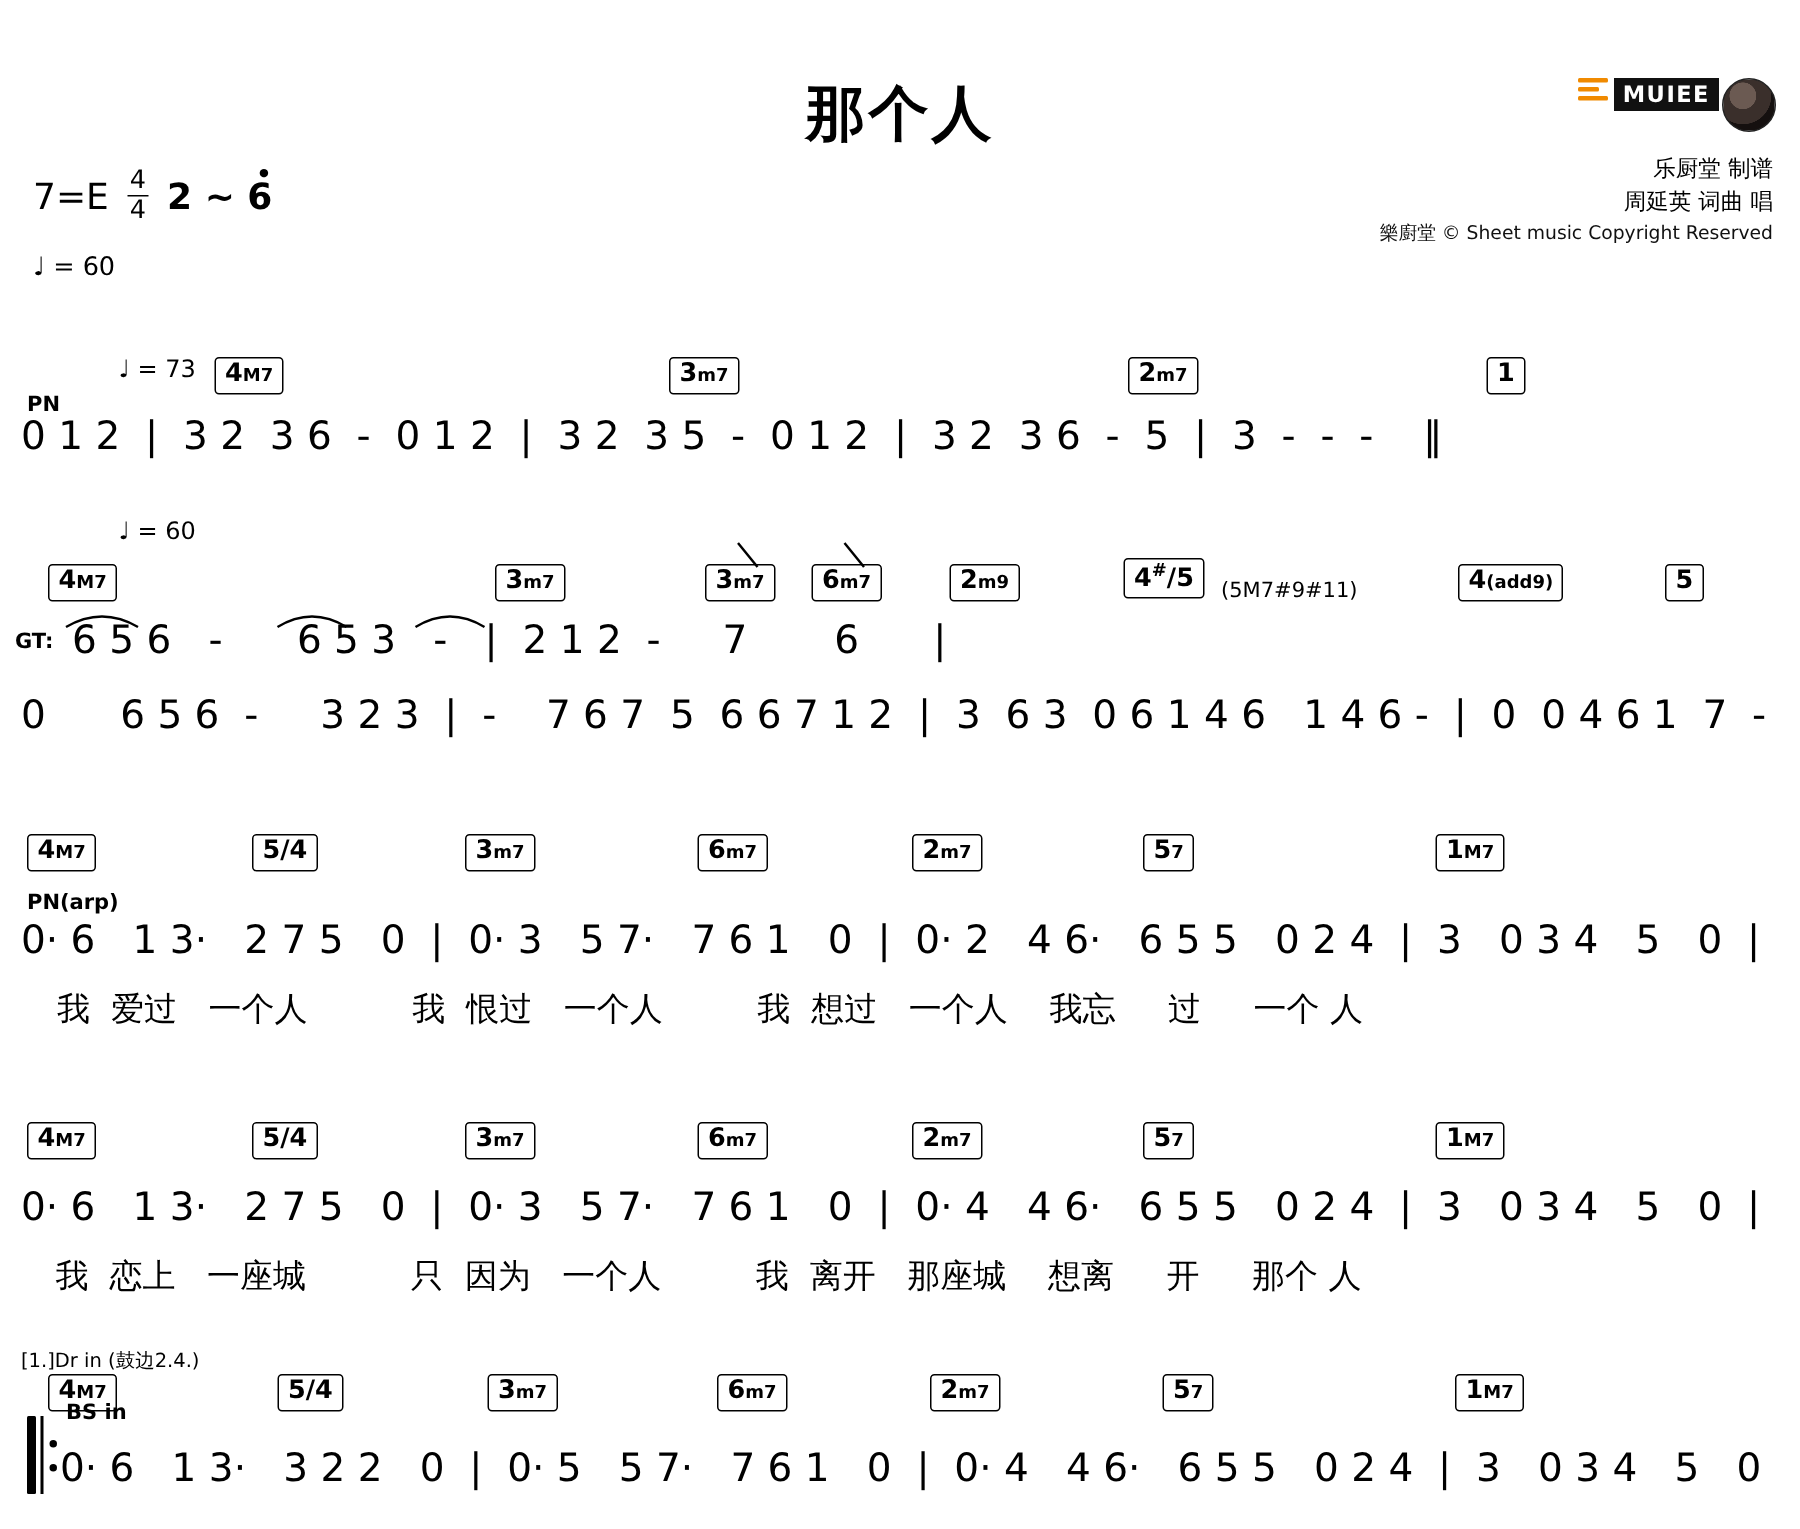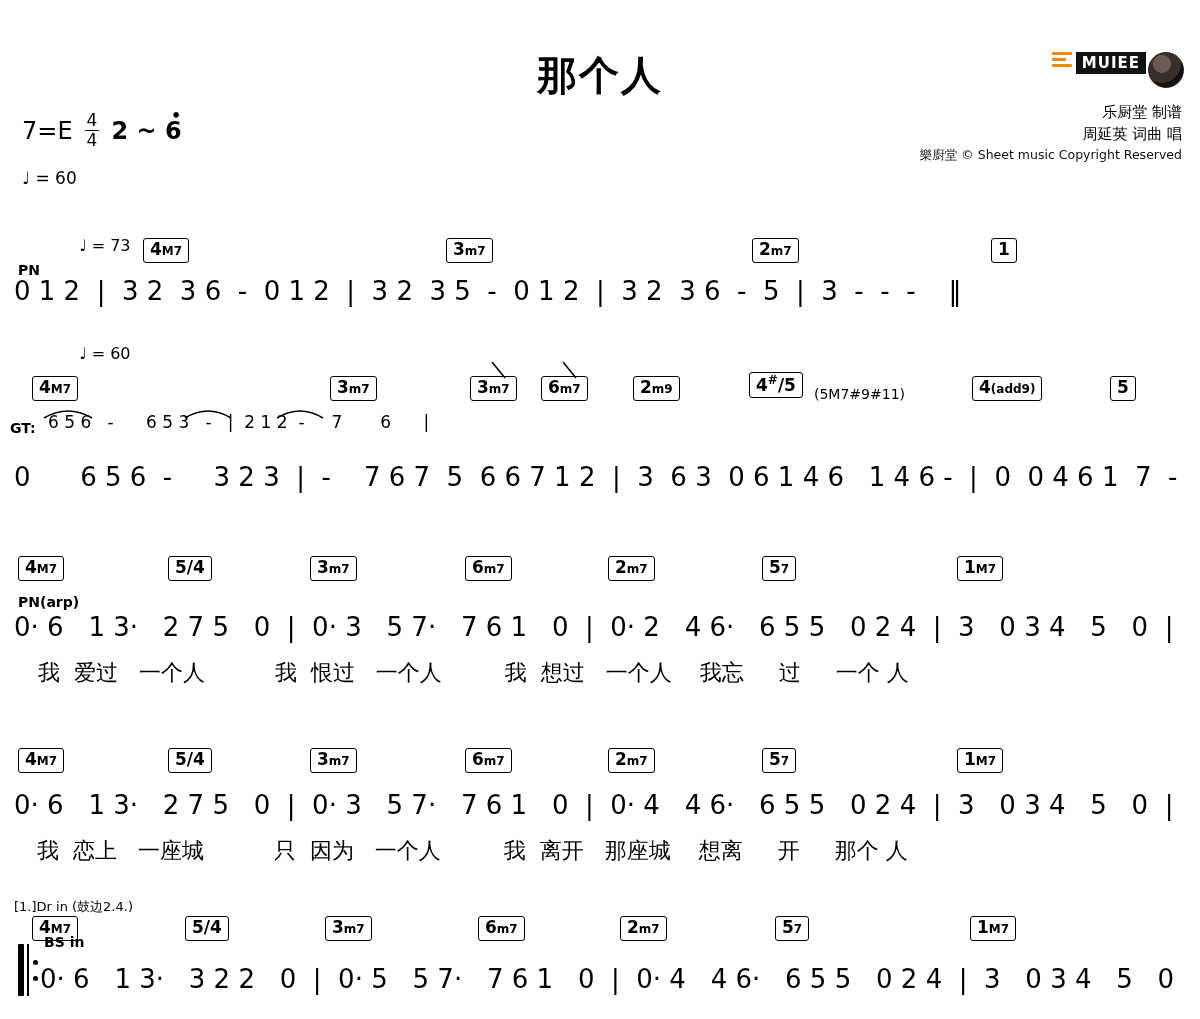--- a/index.html
+++ b/index.html
@@ -72,21 +72,21 @@
   }
   .chord sub, .chord .sm { font-size:12px; font-weight:bold; vertical-align:baseline; }
   .chord .sup { font-size:12px; vertical-align:super; }
   .notes {
     position:absolute;
     font-size:26px;
     font-family:"DejaVu Sans", sans-serif;
     white-space:pre;
     letter-spacing:0px;
   }
-  .notes.small { font-size:17px;text-align:right; }
+  .notes.small { font-size:26px;text-align:right; }
   .lyrics {
     position:absolute;
     font-size:22px;
     font-family:"DejaVu Sans", sans-serif;
     white-space:pre;
   }
   .lbl {
     position:absolute;
     font-size:14px; font-weight:bold;
     font-family:"DejaVu Sans", sans-serif;

